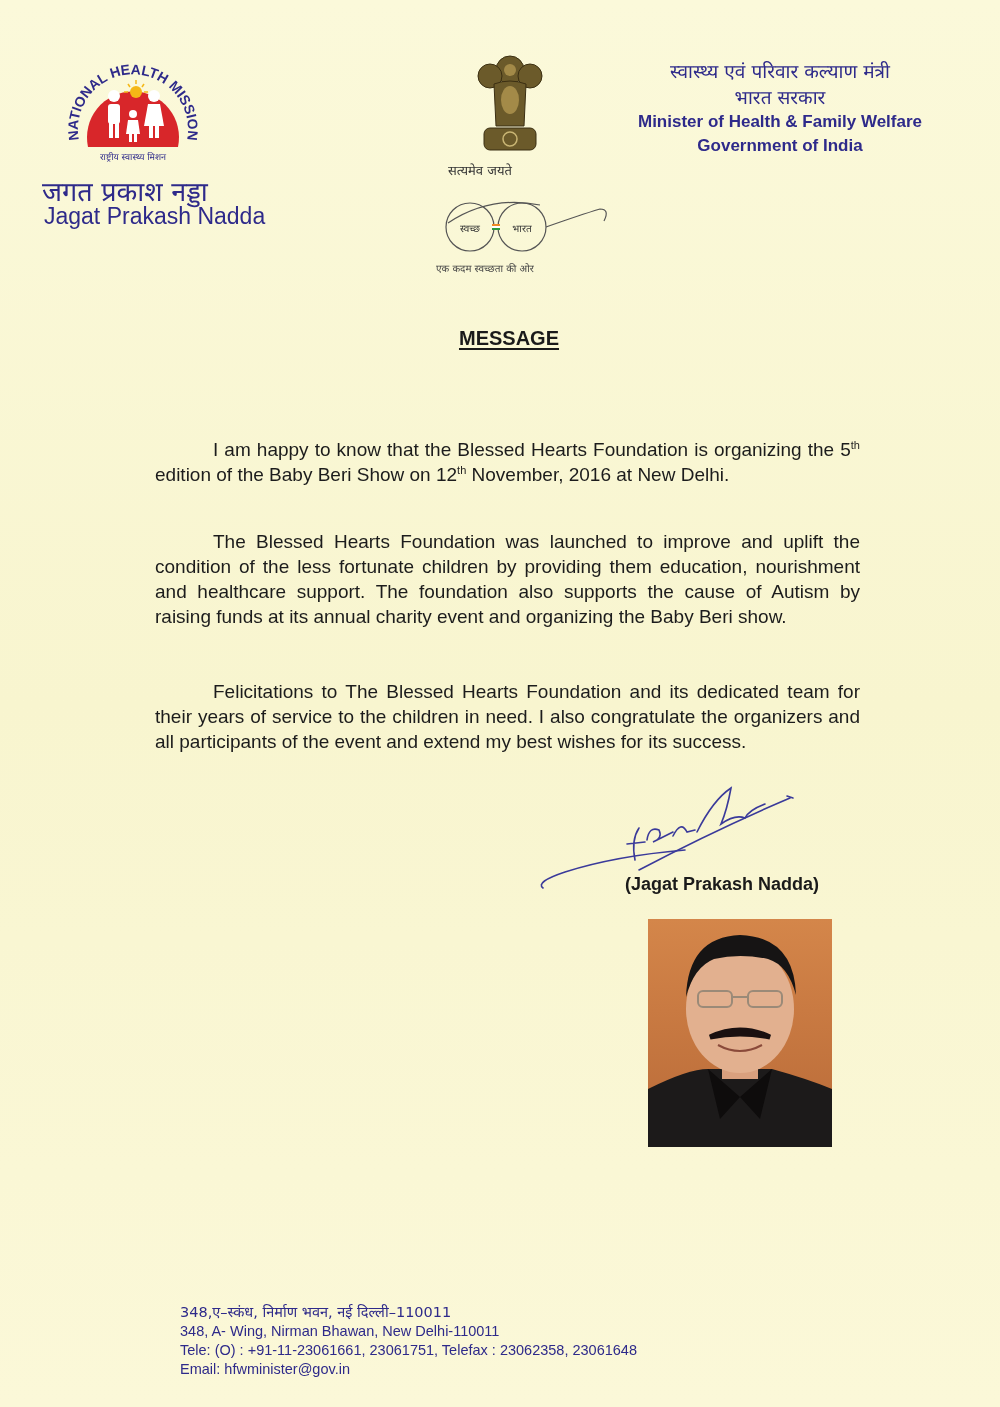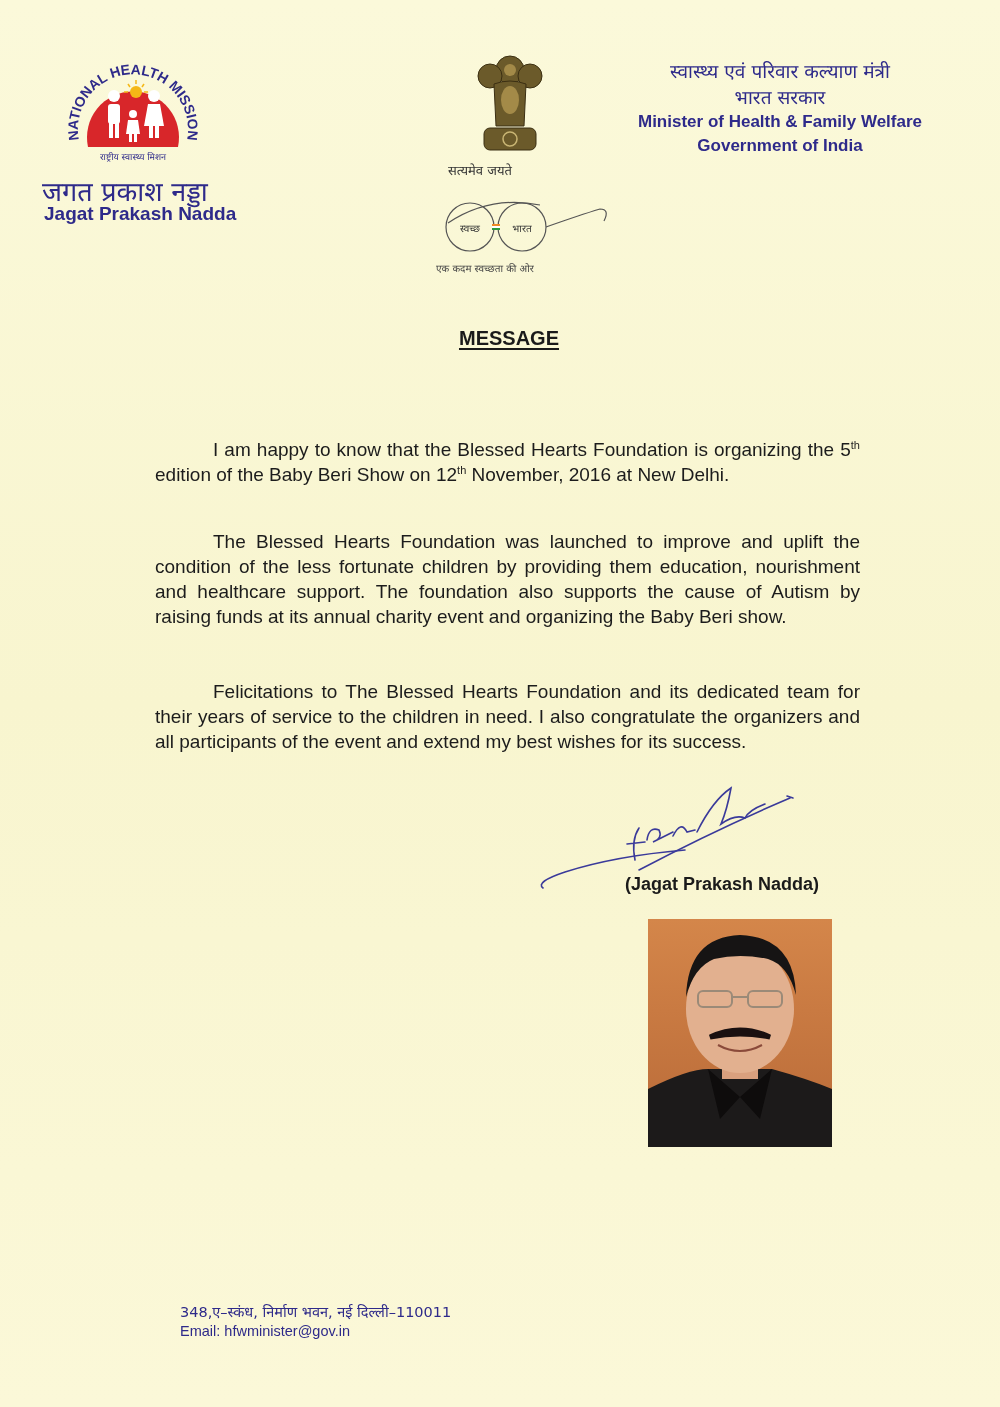--- a/index.html
+++ b/index.html
@@ -8,21 +8,21 @@
     background: #fbf8d6;
     background-image: linear-gradient(180deg, #fbf9da 0%, #f8f5cf 50%, #fbf8d8 100%);
     font-family: "Liberation Sans", sans-serif;
     color: #1a1a1a;
   }
   .abs { position: absolute; }
 
   
   #nhm-logo { left: 58px; top: 52px; width: 150px; height: 125px; }
   #nhm-hindi-name { left: 42px; top: 172px; width: 240px; font-size: 27px; font-family: "DejaVu Sans", sans-serif; color: #2e2a8a; }
-  #nhm-eng-name { left: 44px; top: 203px; font-size: 19px; font-weight: bold; color: #2e2a8a; }
+  #nhm-eng-name { left: 44px; top: 203px; font-size: 23px; font-weight: normal; color: #2e2a8a; }
 
   
   #emblem { left: 470px; top: 48px; width: 80px; height: 110px; }
   #emblem-motto { left: 448px; top: 161px; width: 120px; text-align: left; font-size: 13px; font-family: "DejaVu Sans", sans-serif; color: #333; }
   #swachh-logo { left: 440px; top: 195px; width: 170px; height: 60px; }
   #swachh-tagline { left: 436px; top: 261px; width: 150px; text-align: left; font-size: 10px; font-family: "DejaVu Sans", sans-serif; color: #444; }
 
   
   #right-header { left: 590px; top: 58px; width: 380px; text-align: center; color: #2e2a8a; }
   #right-header .hi { font-family: "DejaVu Sans", sans-serif; font-size: 19px; line-height: 26px; }
@@ -165,14 +165,16 @@
       <line x1="84" y1="78" x2="100" y2="78"></line>
     </g>
     <path d="M 62 118 Q 92 104 122 118 Q 92 112 62 118 Z" fill="#1a1010" stroke="#1a1010" stroke-width="5"></path>
     <path d="M 70 126 Q 92 138 114 126" fill="none" stroke="#8a4a3a" stroke-width="2"></path>
     <path d="M 60 150 L 92 178 L 124 150 L 112 200 L 92 178 L 72 200 Z" fill="#0e0c0c"></path>
   </svg>
 </div>
 
 <div id="footer" class="abs">
   <div class="hi">348,ए–स्कंध, निर्माण भवन, नई दिल्ली–110011</div>
+  <div>348, A- Wing, Nirman Bhawan, New Delhi-110011</div>
+  <div>Tele: (O) : +91-11-23061661, 23061751, Telefax : 23062358, 23061648</div>
   <div>Email: hfwminister@gov.in</div>
 </div>
 
 </body></html>

